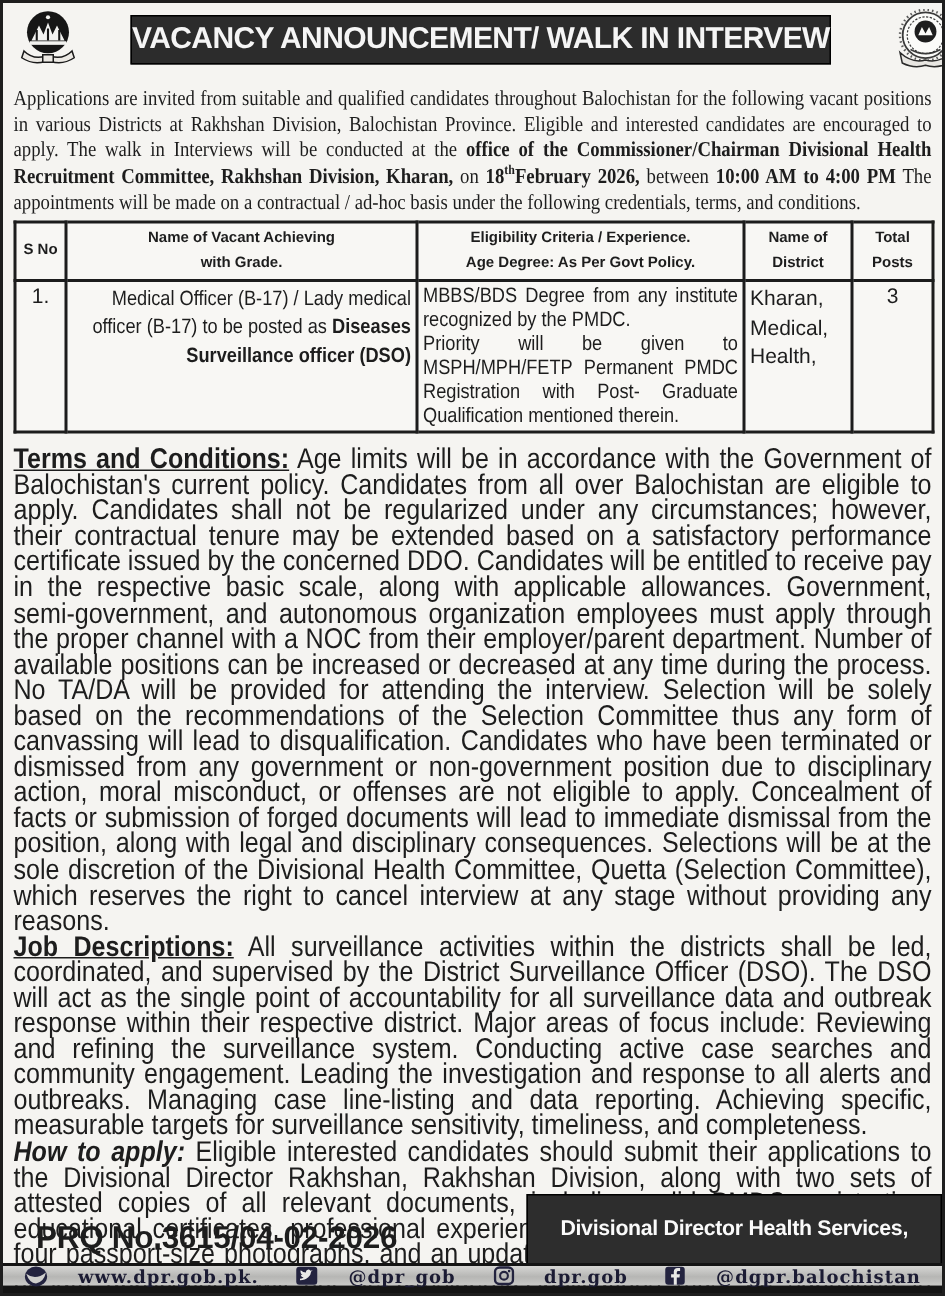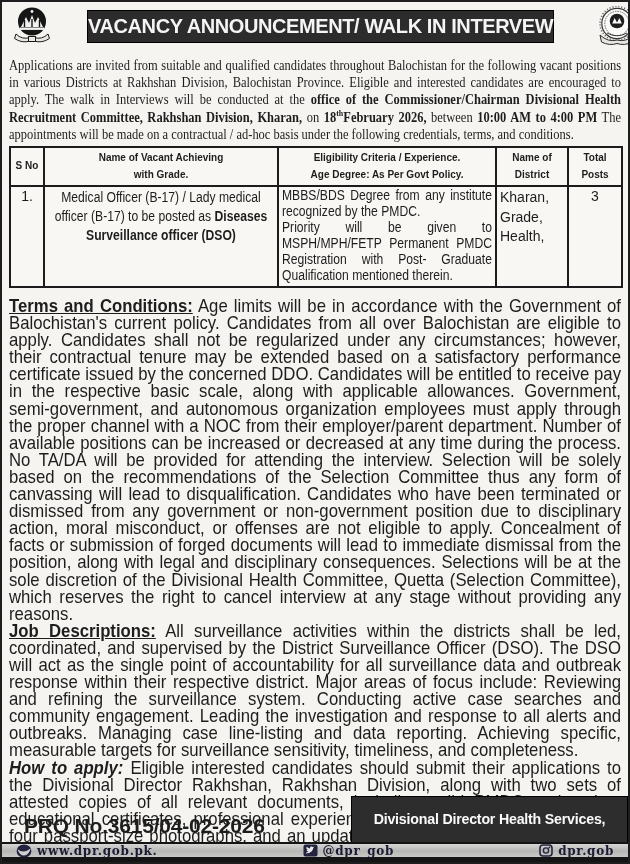--- a/index.html
+++ b/index.html
@@ -23,21 +23,21 @@
 
   .intro { margin-top:3px; font-size:14.2px; line-height:17.2px; text-align:justify;font-family:Liberation Serif, serif; }
   .b { font-weight:bold; }
   sup.deg { font-size:9px; vertical-align:super; line-height:0; }
 
   table.vacancy { width:100%; border-collapse:collapse; table-layout:fixed; margin-top:3px; background:#f8f7f4; }
   .vacancy th, .vacancy td { border:2px solid #1c1c1c; padding:1px 3px; }
   .vacancy th { font-size:10px; line-height:16.5px; text-align:center; vertical-align:middle; padding:2px 1px; }
   .vacancy td { vertical-align:top; }
   td.sno   { text-align:center; font-size:14px; }
-  td.pos   { font-size:13.8px; line-height:19px; text-align:center; }
+  td.pos   { font-size:13.8px; line-height:19px; text-align:right; }
   td.elig  { font-size:13.8px; line-height:16px; text-align:justify; }
   td.dist  { font-size:14px; line-height:19.5px; }
   td.total { text-align:center; font-size:14px; }
   .data-row td { height:97px; }
 
   .section { font-size:19px; line-height:17.1px; text-align:justify; }
   .section.first { margin-top:9px; }
   .lbl-u { font-weight:bold; text-decoration:underline; }
   .lbl-i { font-weight:bold; font-style:italic; }
 
@@ -50,21 +50,21 @@
   }
 
   .footer-bar {
     position:absolute; left:0; right:0; bottom:0; height:13px;
     background:linear-gradient(180deg,#d6d6d4 0%,#b6b6b4 55%,#c9c9c7 100%);
     border-top:2px solid #141414; border-bottom:5px solid #141414;
     display:flex; align-items:center; justify-content:space-between; padding:0 14px;
     font-family:"DejaVu Serif", serif; font-weight:bold; font-size:12px;
     color:#1b1b33; letter-spacing:0.7px; white-space:nowrap;
   }
-  .footer-item { display:flex; align-items:center; gap:5px;text-align:right; }
+  .footer-item { display:flex; align-items:center; gap:20px;text-align:right; }
   .footer-item svg { display:block; }
 </style>
 </head>
 <body>
 
 <div class="page">
   <div class="inner">
 
     <div class="header-row">
       <span class="crest">
@@ -139,21 +139,21 @@
             <div class="cx"><span>Medical Officer (B-17) / Lady medical officer (B-17) to be posted as </span><span class="b">Diseases Surveillance officer (DSO)</span></div>
           </td>
           <td class="elig">
             <div class="cx">
               <div>MBBS/BDS Degree from any institute recognized by the PMDC.</div>
               <div>Priority will be given to MSPH/MPH/FETP Permanent PMDC Registration with Post- Graduate Qualification mentioned therein.</div>
             </div>
           </td>
           <td class="dist">
             <div>Kharan,</div>
-            <div>Grade,</div>
+            <div>Medical,</div>
             <div>Health,</div>
           </td>
           <td class="total">3</td>
         </tr>
       </tbody>
     </table>
 
     <div class="section first">
       <div class="cx"><span class="lbl-u">Terms and Conditions:</span><span> Age limits will be in accordance with the Government of Balochistan's current policy. Candidates from all over Balochistan are eligible to apply. Candidates shall not be regularized under any circumstances; however, their contractual tenure may be extended based on a satisfactory performance certificate issued by the concerned DDO. Candidates will be entitled to receive pay in the respective basic scale, along with applicable allowances. Government, semi-government, and autonomous organization employees must apply through the proper channel with a NOC from their employer/parent department. Number of available positions can be increased or decreased at any time during the process. No TA/DA will be provided for attending the interview. Selection will be solely based on the recommendations of the Selection Committee thus any form of canvassing will lead to disqualification. Candidates who have been terminated or dismissed from any government or non-government position due to disciplinary action, moral misconduct, or offenses are not eligible to apply. Concealment of facts or submission of forged documents will lead to immediate dismissal from the position, along with legal and disciplinary consequences. Selections will be at the sole discretion of the Divisional Health Committee, Quetta (Selection Committee), which reserves the right to cancel interview at any stage without providing any reasons.</span></div>
     </div>
@@ -195,14 +195,23 @@
     <span class="footer-item">
       <span>
         <svg width="14" height="13" viewBox="0 0 14 13">
           <rect x="1" y="1" width="12" height="11" rx="3" fill="none" stroke="#23233f" stroke-width="1.6"></rect>
           <circle cx="7" cy="6.5" r="2.6" fill="none" stroke="#23233f" stroke-width="1.4"></circle>
           <circle cx="10.4" cy="3.4" r="0.9" fill="#23233f"></circle>
         </svg>
       </span>
       <span>dpr.gob</span>
     </span>
+    <span class="footer-item">
+      <span>
+        <svg width="14" height="13" viewBox="0 0 14 13">
+          <rect x="0.5" y="0.5" width="13" height="12" rx="2" fill="#23233f"></rect>
+          <path d="M8.2,12.5 L8.2,7.6 L10,7.6 L10.3,5.5 L8.2,5.5 L8.2,4.2 Q8.2,3.3 9.2,3.3 L10.4,3.3 L10.4,1.4 Q9.6,1.3 8.8,1.3 Q6.2,1.3 6.2,3.9 L6.2,5.5 L4.4,5.5 L4.4,7.6 L6.2,7.6 L6.2,12.5 Z" fill="#e8e8e6"></path>
+        </svg>
+      </span>
+      <span>@dgpr.balochistan</span>
+    </span>
   </div>
 </div>
 
 </body></html>

